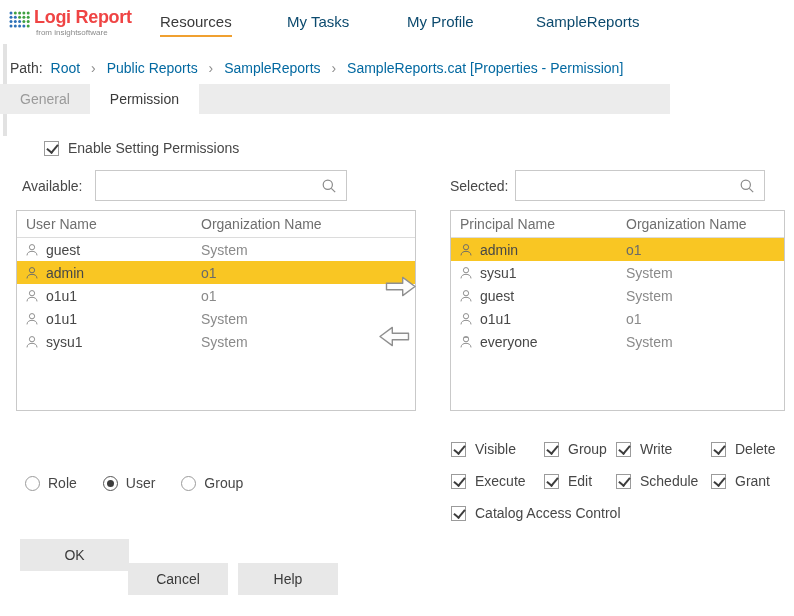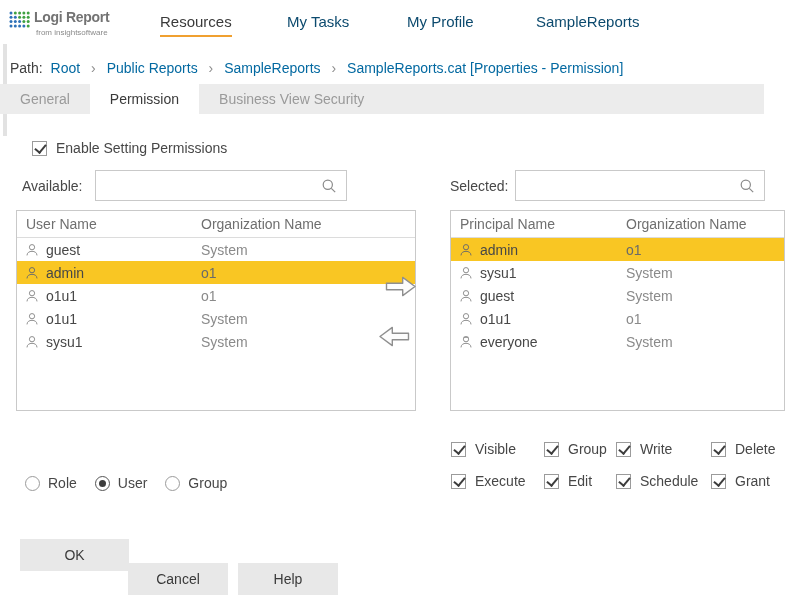--- a/index.html
+++ b/index.html
@@ -4,32 +4,32 @@
 <style>
   * { margin:0; padding:0; box-sizing:border-box; }
   html,body { background:#fff; }
   body { font-family:"Liberation Sans", sans-serif; color:#3f3f3f; }
   .page { position:relative; width:794px; height:616px; background:#fff; overflow:hidden; }
 
   
   .topnav { position:absolute; left:0; top:0; width:794px; height:50px; background:#fff; }
   .brand { position:absolute; left:8px; top:7px; display:flex; align-items:flex-start; gap:4px; }
   .brand-text { display:flex; flex-direction:column; }
-  .brand-name { color:#737373; font-size:14px; font-weight:700; letter-spacing:-0.3px; line-height:20px; }
+  .brand-name { color:#ef4444; font-size:18px; font-weight:700; letter-spacing:-0.3px; line-height:20px; }
   .brand-tagline { color:#8a8a8a; font-size:8px; margin-top:1px; padding-left:2px; }
   .nav-item { position:absolute; top:13px; font-size:15px; color:#0c4a6e; cursor:pointer; padding-bottom:5px; }
   .nav-item.active { color:#3a3a3a; border-bottom:2px solid #f0a030; }
 
   
   .breadcrumb { position:absolute; left:10px; top:60px; font-size:14px; color:#3f3f3f; white-space:nowrap; }
   .breadcrumb .sep { color:#8d8d8d; margin:0 7px; font-size:14px; }
   .crumb { color:#0369a1; }
 
   
-  .tabbar { position:absolute; left:0; top:84px; width:764px; height:30px; background:#ececec; display:flex; align-items:stretch; }
+  .tabbar { position:absolute; left:0; top:84px; width:670px; height:30px; background:#ececec; display:flex; align-items:stretch; }
   .tab { padding:0 20px; line-height:30px; font-size:14px; color:#9a9a9a; cursor:pointer; }
   .tab.active { background:#fff; color:#3a3a3a; }
 
   
   .left-scrollbar { position:absolute; left:3px; top:44px; width:4px; height:92px; background:#e2e2e2; }
 
   
   .cb { width:15px; height:15px; border:1px solid #9b9b9b; background:#fff; position:relative; display:inline-block; flex:0 0 auto; }
   .cb.checked::after { content:""; position:absolute; left:4px; top:0px; width:5px; height:9px; border:solid #3d3d3d; border-width:0 2px 2px 0; transform:rotate(40deg); }
   .radio { width:15px; height:15px; border:1px solid #9b9b9b; border-radius:50%; background:#fff; position:relative; display:inline-block; flex:0 0 auto; }
@@ -113,24 +113,23 @@
     <span class="crumb">Public Reports</span>
     <span class="sep">›</span>
     <span class="crumb">SampleReports</span>
     <span class="sep">›</span>
     <span class="crumb">SampleReports.cat [Properties - Permission]</span>
   </div>
 
   <div class="tabbar">
     <div class="tab">General</div>
     <div class="tab active">Permission</div>
-    <div class="tab">Business View Security</div>
-  </div>
-
-  <div class="ctl-row" style="left:32px; top:140px;">
+  </div>
+
+  <div class="ctl-row" style="left:44px; top:140px;">
     <span class="cb checked"></span>
     <span>Enable Setting Permissions</span>
   </div>
 
   <div class="field-label" style="left:22px; top:178px;">Available:</div>
   <div class="search-box" style="left:95px; top:170px; width:252px;">
     <input type="text" value="" style="">
     <span class="mag">
       <svg width="16" height="16" viewBox="0 0 16 16">
           <circle cx="6.8" cy="6.8" r="4.6" fill="none" stroke="#8a8a8a" stroke-width="1.2"></circle>
@@ -293,21 +292,21 @@
               <path d="M5.2 2.6h5.6" stroke="#8a8a8a" stroke-width="1.1"></path>
               <path d="M2.3 14.2c0-3.1 2.6-4.7 5.7-4.7s5.7 1.6 5.7 4.7" fill="none" stroke="#8a8a8a" stroke-width="1.1"></path>
             </svg>
           </span>
           <span>everyone</span>
         </div>
       <div class="cell-org">System</div>
     </div>
   </div>
 
-  <div class="ctl-row" style="left:25px; top:475px; gap:0;">
+  <div class="ctl-row" style="left:25px; top:475px; gap:8px;">
     <span style="display:flex;align-items:center;gap:8px;margin-right:18px;">
       <span class="radio"></span>
       <span>Role</span>
     </span>
     <span style="display:flex;align-items:center;gap:8px;margin-right:18px;">
       <span class="radio on"></span>
       <span>User</span>
     </span>
     <span style="display:flex;align-items:center;gap:8px;">
       <span class="radio"></span>
@@ -342,18 +341,22 @@
     </div>
   <div class="ctl-row" style="left:616px; top:473px;">
       <span class="cb checked"></span>
       <span>Schedule</span>
     </div>
   <div class="ctl-row" style="left:711px; top:473px;">
       <span class="cb checked"></span>
       <span>Grant</span>
     </div>
 
+  <div class="ctl-row" style="left:451px; top:505px;">
+      <span class="cb checked"></span>
+      <span>Catalog Access Control</span>
+    </div>
 
   <button class="btn" style="left:20px; top:539px; width:109px;">OK</button>
   <button class="btn" style="left:128px; top:563px; width:100px;">Cancel</button>
   <button class="btn" style="left:238px; top:563px; width:100px;">Help</button>
 
 </div>
 
 </body></html>

